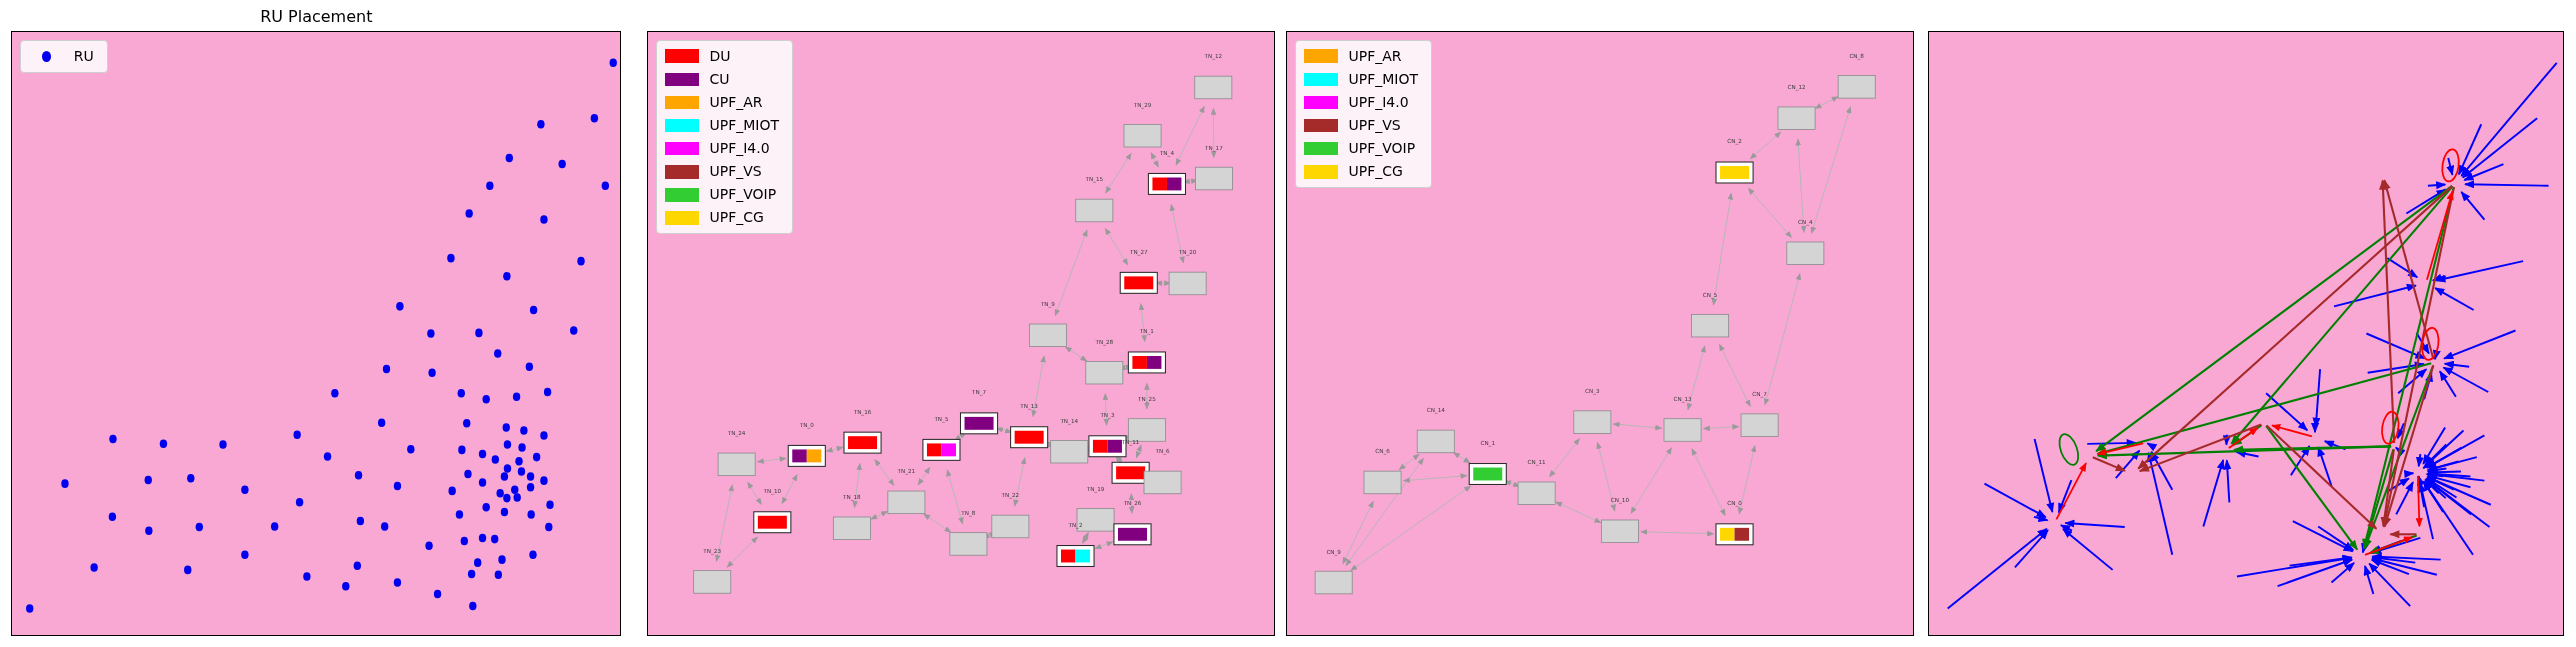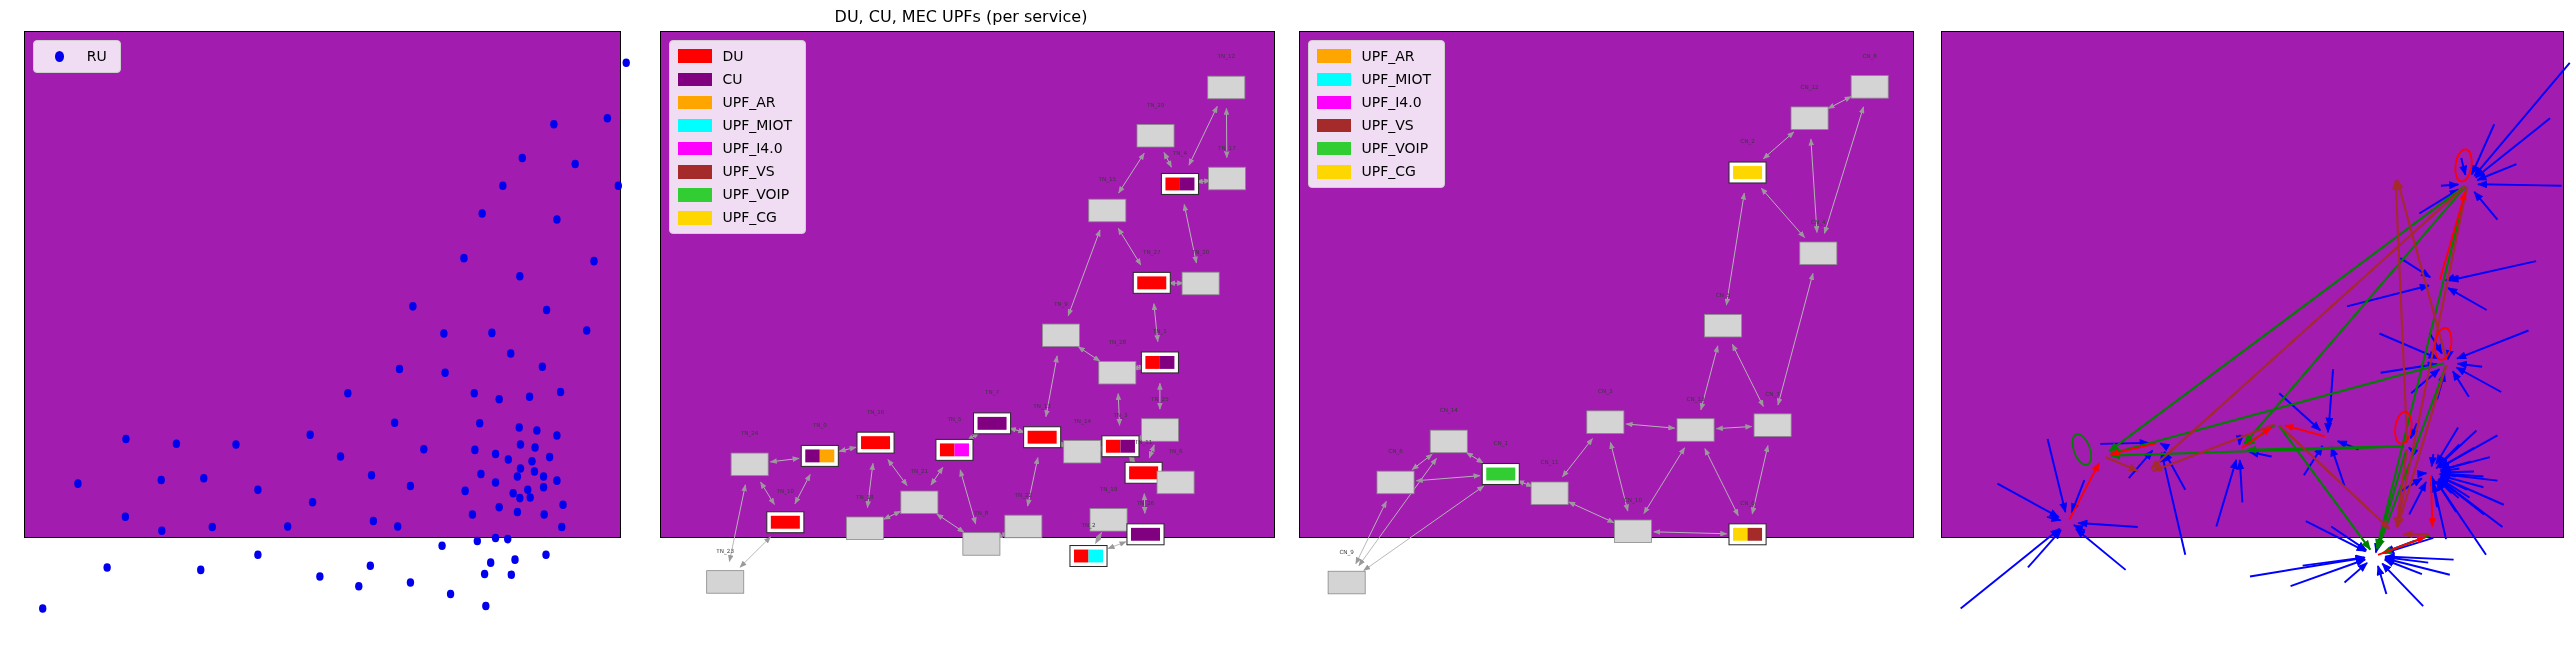--- a/index.html
+++ b/index.html
@@ -1,39 +1,40 @@
 <!DOCTYPE html>
 <html style="font-size:13px"><head>
 <meta charset="utf-8">
 <style>
   html,body{margin:0;padding:0;background:#ffffff;}
   #figure{position:relative;width:2576px;height:648px;background:#ffffff;overflow:hidden;
           font-family:"DejaVu Sans",sans-serif;}
   .panel{position:absolute;top:0;height:648px;}
   .panel-title{position:absolute;top:6.5px;left:0;right:0;text-align:center;
                font-size:16px;color:#000;white-space:nowrap;}
-  .plot-box{position:absolute;top:31px;left:0;right:0;height:507px;
-            border:1.3px solid #000;box-sizing:border-box;background:#a21caf;margin-left:13px;}
+  .plot-box{position:absolute;top:31px;left:0;right:0;height:605px;
+            border:1.3px solid #000;box-sizing:border-box;background:#f9a8d4;}
   .plot-box svg{position:absolute;left:0;top:0;}
   .legend{position:absolute;left:8px;top:8px;background:rgba(255,255,255,0.85);
           border:0.8px solid #cfcfcf;border-radius:4px;padding:6.5px 13px 6.5px 8px;
           display:flex;flex-direction:column;gap:5.6px;z-index:5;}
   .legend-item{display:flex;align-items:center;gap:10.5px;font-size:14px;color:#000;
                line-height:1.25;white-space:nowrap;}
   .sw-patch{width:34px;height:13.7px;flex:0 0 34px;}
   .sw-line{width:34px;height:2.7px;flex:0 0 34px;}
   .sw-dot-wrap{width:34px;flex:0 0 34px;display:flex;justify-content:center;}
   .sw-dot{width:9px;height:10.5px;border-radius:50%;}
 </style>
 </head>
 <body>
 
 <div id="figure">
 
   <section class="panel" style="left:11.3px;width:610px">
+    <div class="panel-title">RU Placement</div>
     <div class="plot-box">
       <svg id="plot-0" width="608" height="603" viewBox="0 0 754 748">
           <ellipse cx="745.706" cy="38.147999999999996" rx="4.6" ry="5.3" fill="#0000ee"></ellipse>
           <ellipse cx="655.98" cy="114.444" rx="4.6" ry="5.3" fill="#0000ee"></ellipse>
           <ellipse cx="722.332" cy="106.96399999999998" rx="4.6" ry="5.3" fill="#0000ee"></ellipse>
           <ellipse cx="616.7719999999999" cy="156.332" rx="4.6" ry="5.3" fill="#0000ee"></ellipse>
           <ellipse cx="682.37" cy="163.812" rx="4.6" ry="5.3" fill="#0000ee"></ellipse>
           <ellipse cx="592.644" cy="190.74" rx="4.6" ry="5.3" fill="#0000ee"></ellipse>
           <ellipse cx="735.904" cy="190.74" rx="4.6" ry="5.3" fill="#0000ee"></ellipse>
           <ellipse cx="567.008" cy="225.148" rx="4.6" ry="5.3" fill="#0000ee"></ellipse>
@@ -130,21 +131,20 @@
             <span class="sw-dot-wrap">
               <span class="sw-dot" style="background: rgb(0, 0, 238);"></span>
             </span>
             <span>RU</span>
           </div>
         </div>
     </div>
   </section>
 
   <section class="panel" style="left:647px;width:628px">
-    <div class="panel-title">DU, CU, MEC UPFs (per service)</div>
     <div class="plot-box">
       <svg id="plot-1" width="627" height="603" viewBox="0 0 777 748">
           <defs>
             <marker id="plot-1-gray" viewBox="0 0 10 8" refX="9" refY="4" markerWidth="9" markerHeight="7" markerUnits="userSpaceOnUse" orient="auto-start-reverse">
               <path d="M0,0 L10,4 L0,8 Z" fill="#9a9a9a"></path>
             </marker>
           </defs>
           <line x1="701.032856836716" y1="94.8153848048749" x2="701.4521431632841" y2="155.7646151951251" stroke="#b5b5b5" stroke-width="1.2" marker-start="url(#plot-1-gray)" marker-end="url(#plot-1-gray)"></line>
           <line x1="689.594780744677" y1="92.2516562050343" x2="654.615219255323" y2="165.06034379496572" stroke="#b5b5b5" stroke-width="1.2" marker-start="url(#plot-1-gray)" marker-end="url(#plot-1-gray)"></line>
           <line x1="623.65905" y1="149.6" x2="632.74995" y2="167.552" stroke="#b5b5b5" stroke-width="1.2" marker-start="url(#plot-1-gray)" marker-end="url(#plot-1-gray)"></line>

